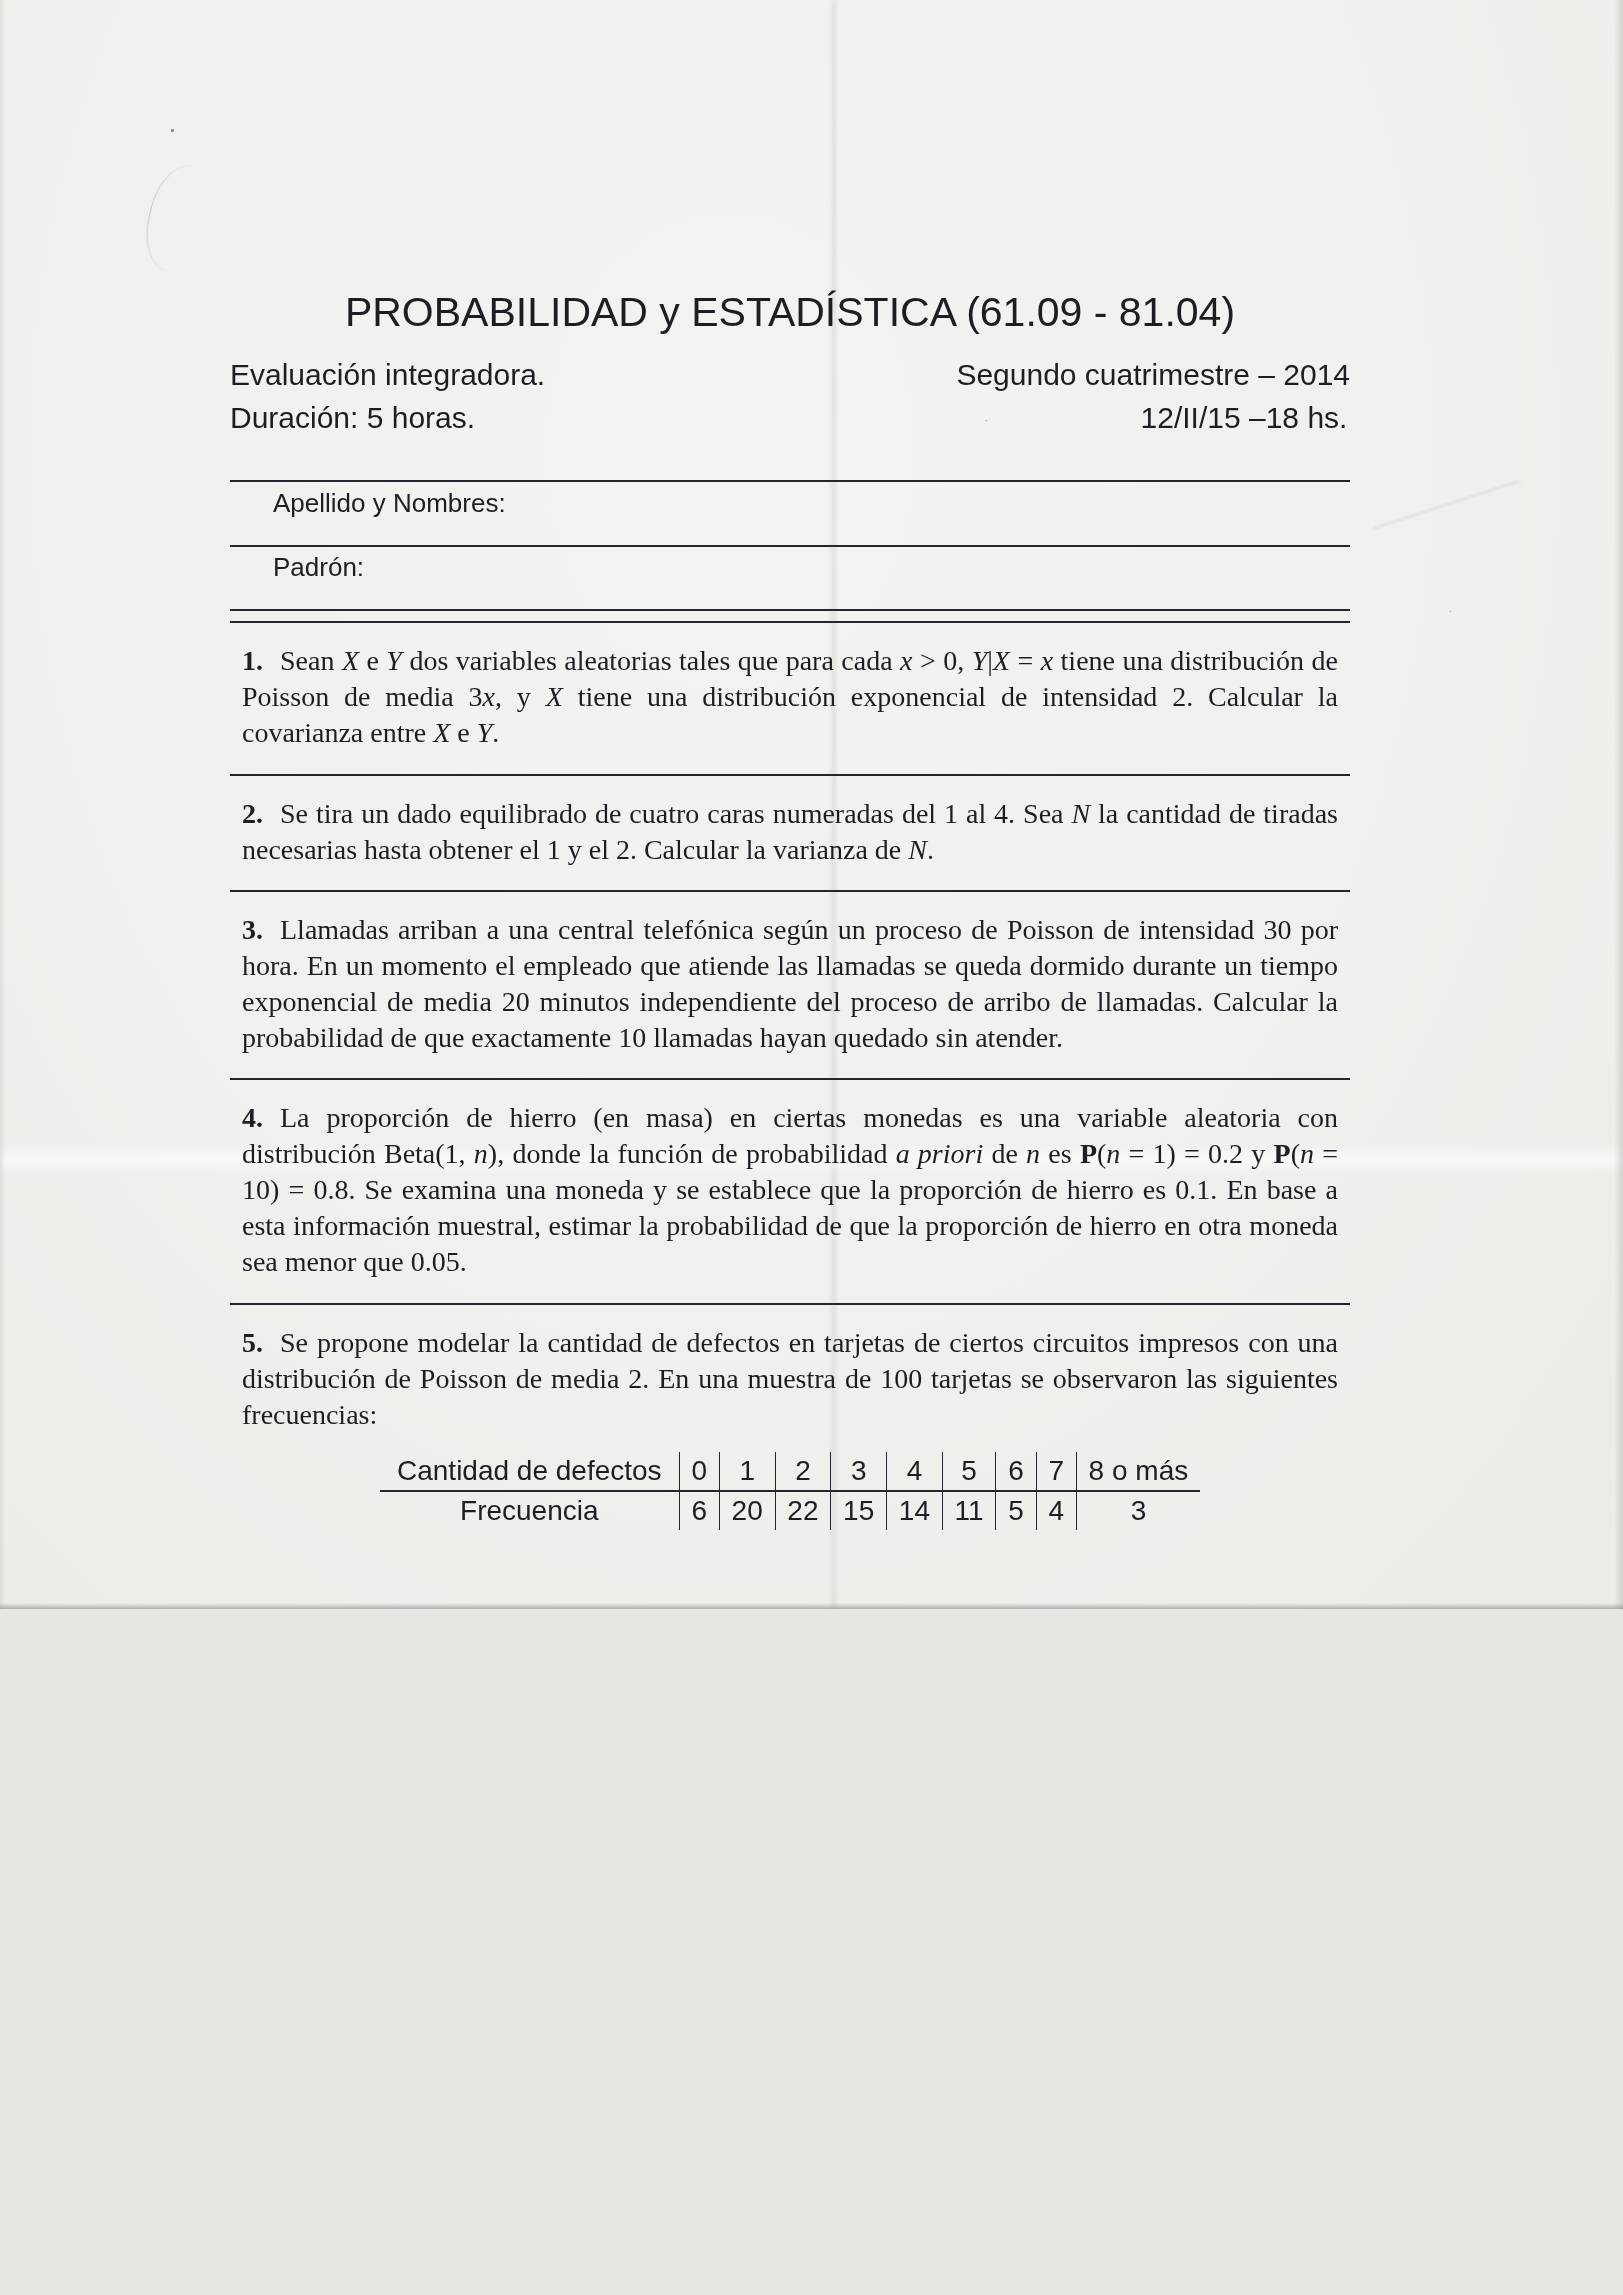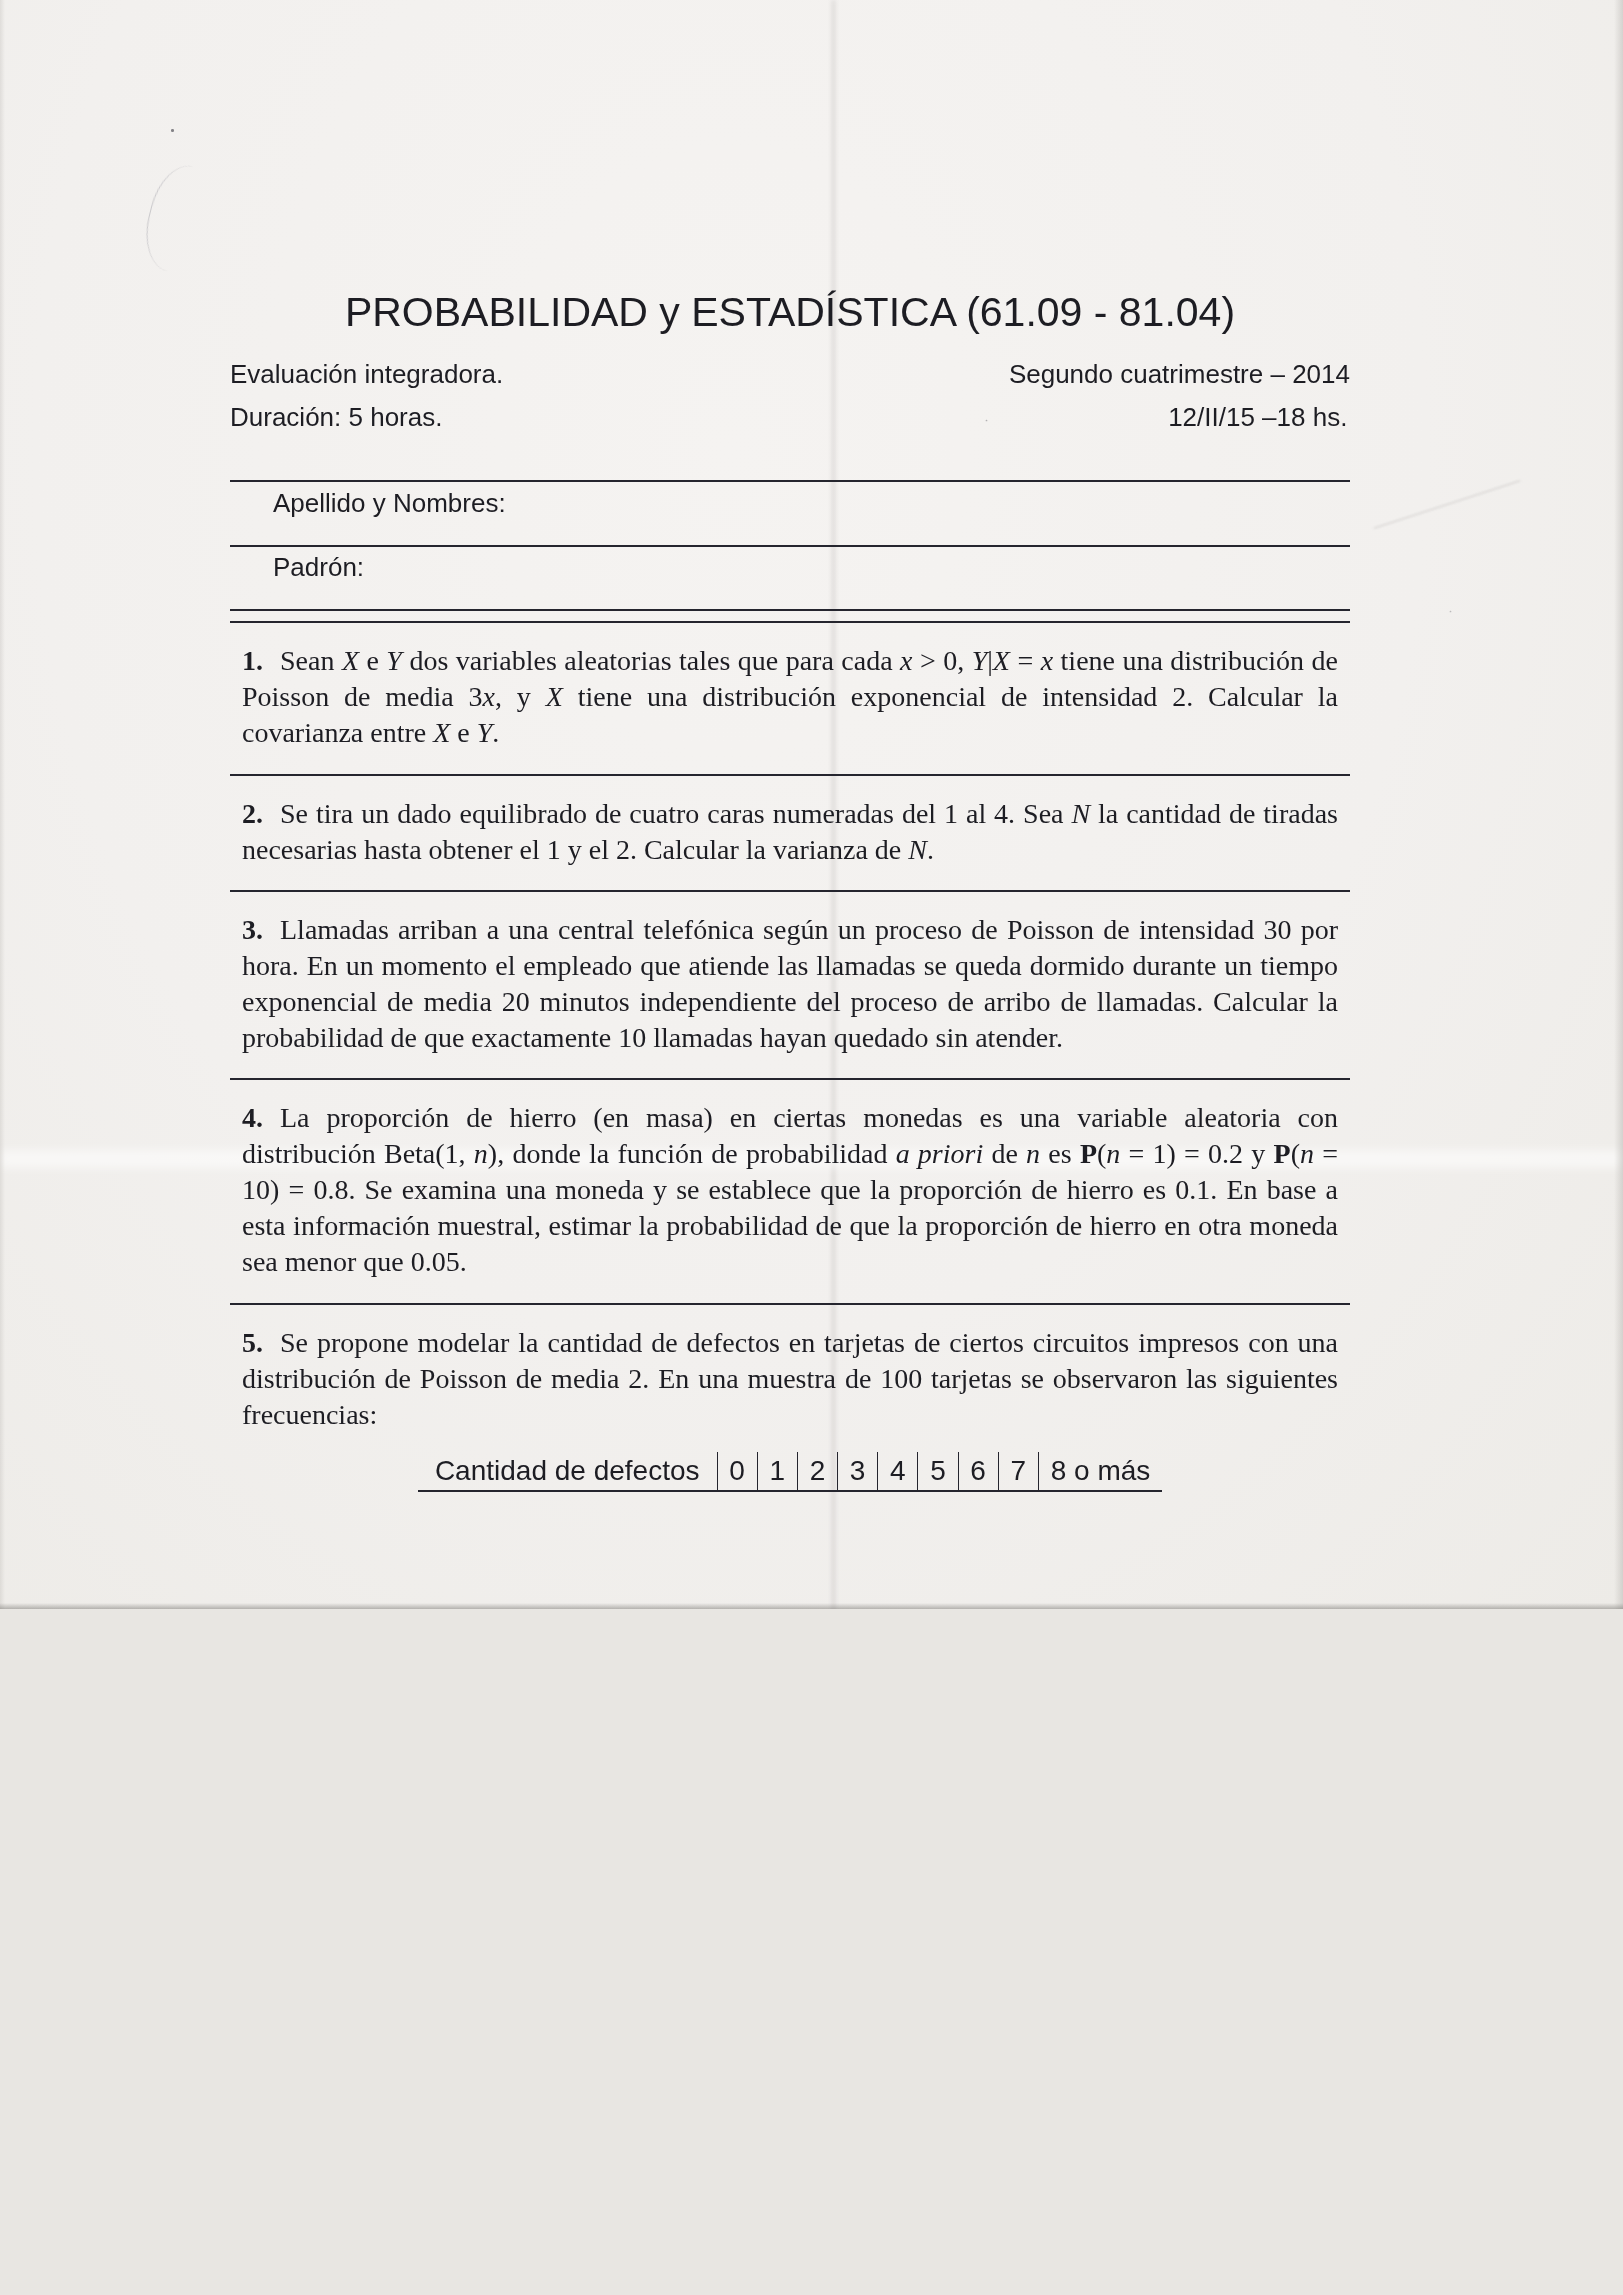--- a/index.html
+++ b/index.html
@@ -24,21 +24,21 @@
     font-family:"Liberation Sans",sans-serif;
     font-weight:500;
     font-size:41px;line-height:50px;
     letter-spacing:0;
     color:var(--ink);
   }
   .header-row{
     display:flex;justify-content:space-between;
     margin-top:15.7px;
     font-family:"Liberation Sans",sans-serif;
-    font-size:26px;line-height:43px;
+    font-size:30px;line-height:43px;
   }
   .hright{text-align:right;}
   .hright .line2{padding-right:2.6px;}
   .form{margin-top:41px;}
   .form-field{
     border-top:2px solid var(--rule);
     padding:5.9px 0 26px 43px;
     font-family:"Liberation Sans",sans-serif;
     font-size:26px;line-height:31px;
   }
@@ -176,20 +176,32 @@
                 <td>0</td>
                 <td>1</td>
                 <td>2</td>
                 <td>3</td>
                 <td>4</td>
                 <td>5</td>
                 <td>6</td>
                 <td>7</td>
                 <td>8 o más</td>
               </tr>
+              <tr>
+                <td>Frecuencia</td>
+                <td>6</td>
+                <td>20</td>
+                <td>22</td>
+                <td>15</td>
+                <td>14</td>
+                <td>11</td>
+                <td>5</td>
+                <td>4</td>
+                <td>3</td>
+              </tr>
             </tbody>
           </table>
         </div>
       </div>
 
   </div>
 </div>
 
 
 </body></html>

